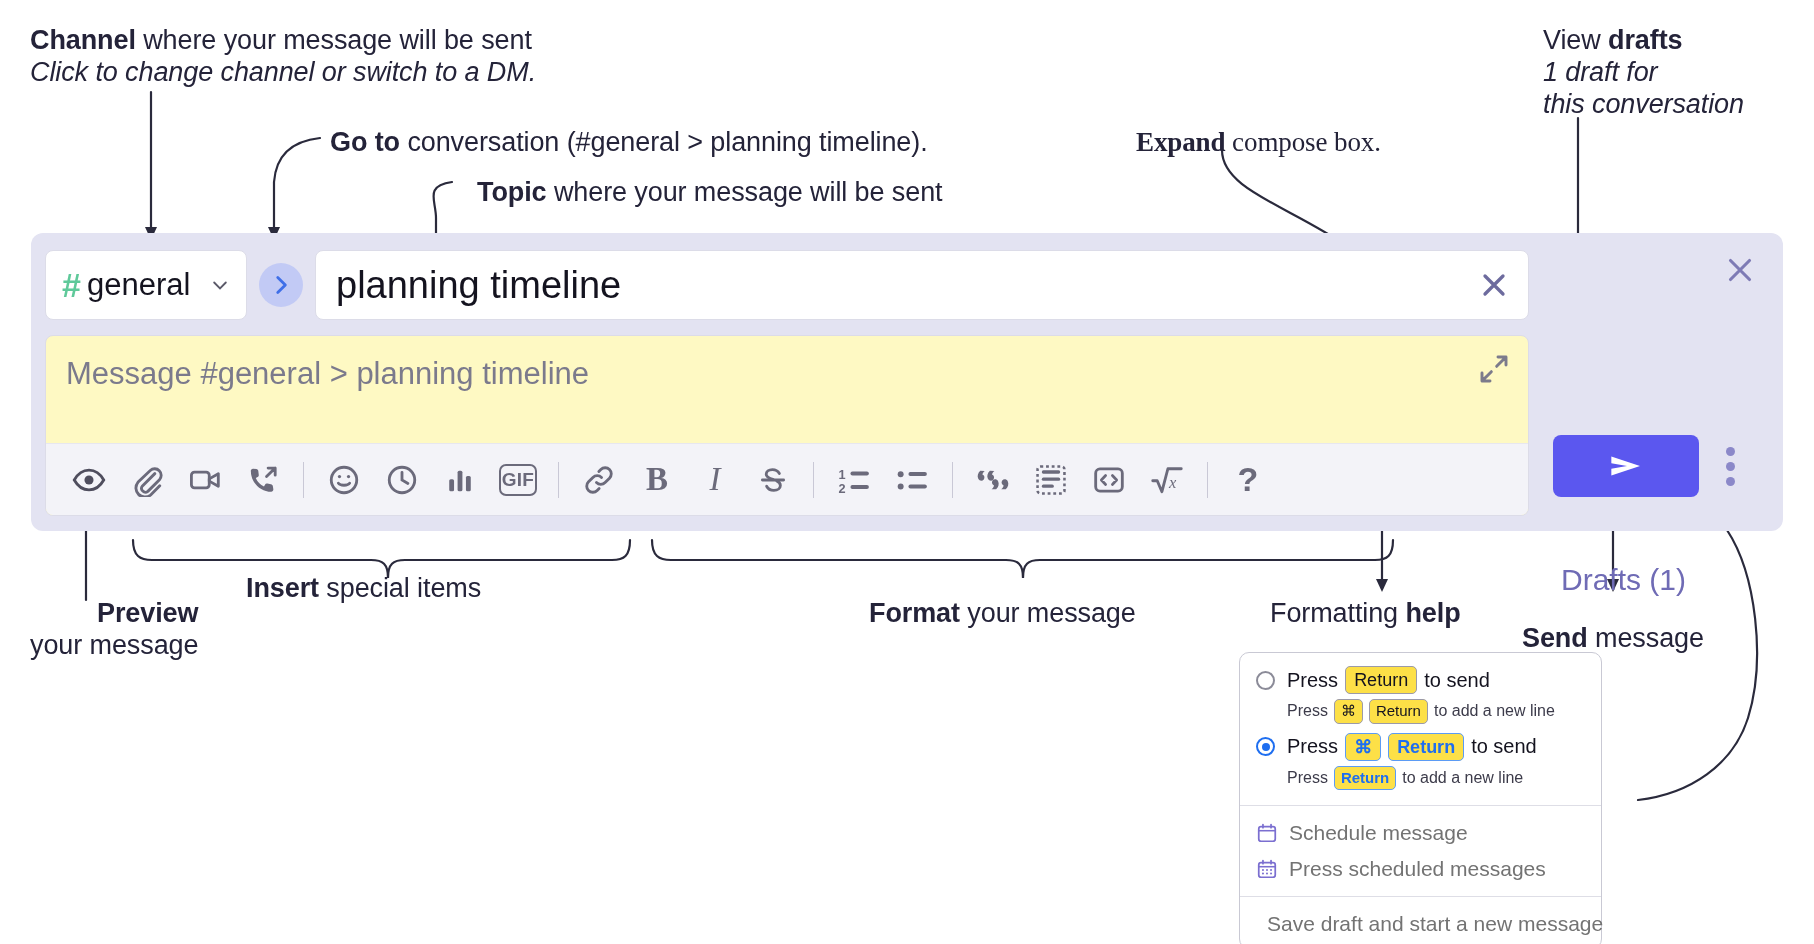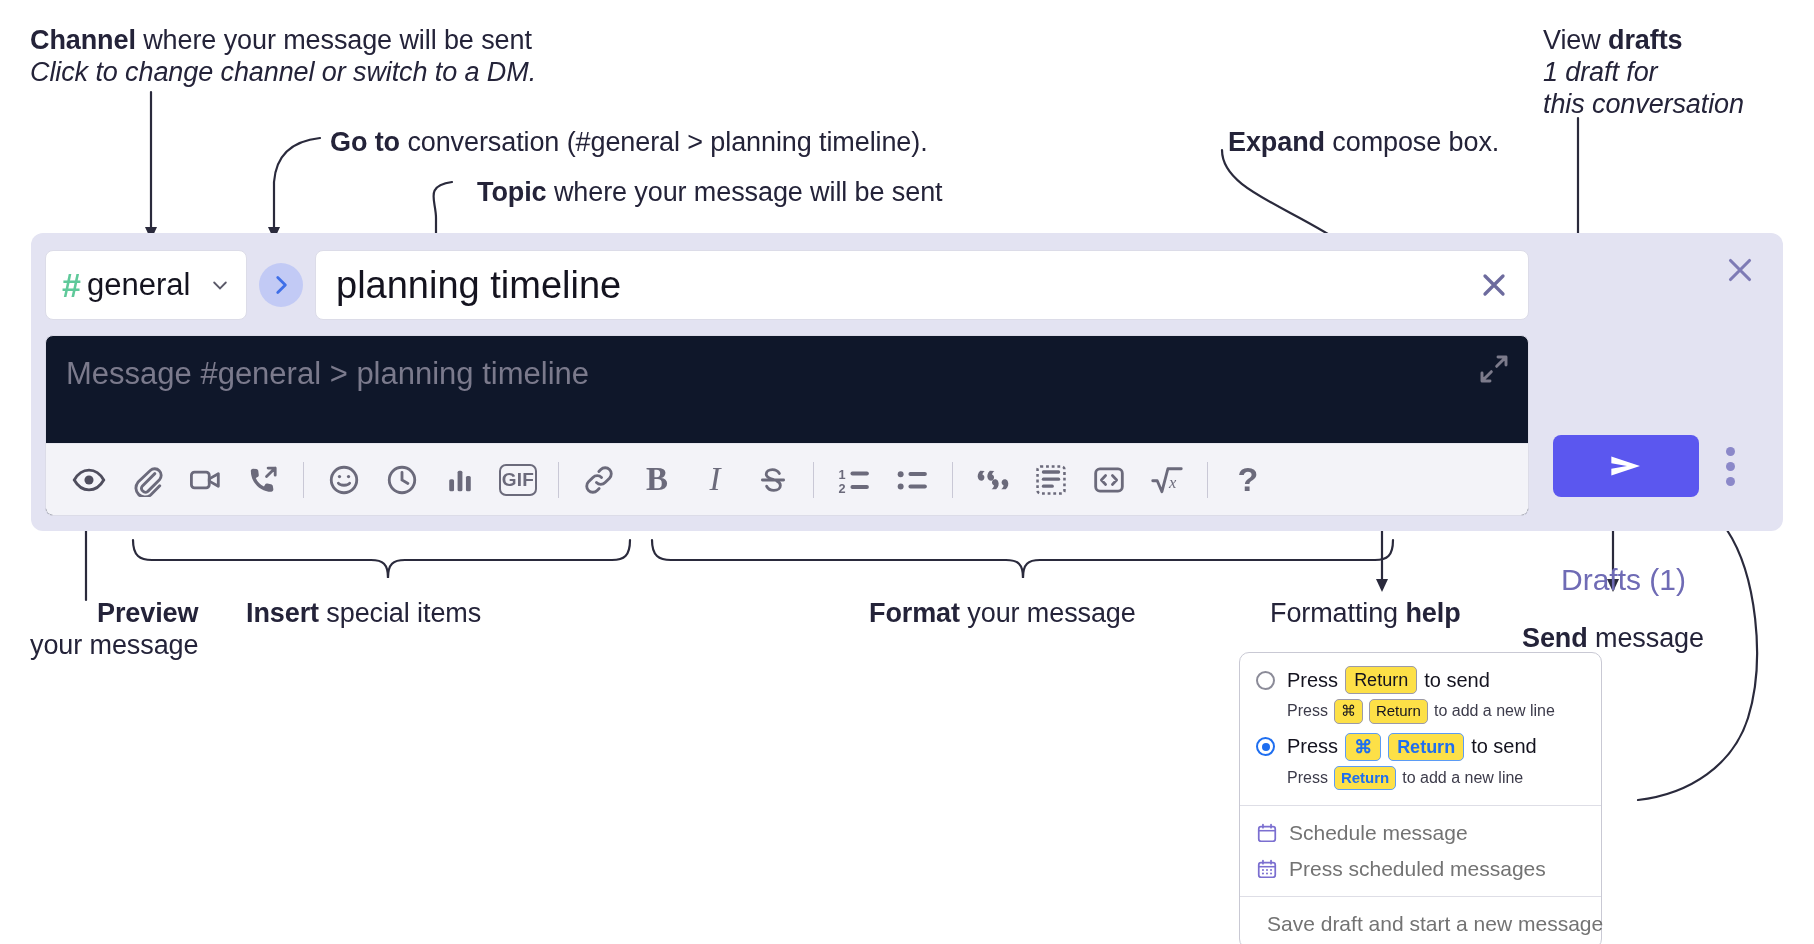--- a/index.html
+++ b/index.html
@@ -70,21 +70,21 @@
     display: flex; align-items: center;
     padding: 0 16px 0 20px;
   }
   #topic-value { font-size: 38px; color: #14131f; flex: 1; }
   #topic-clear { width: 36px; height: 36px; cursor: pointer; flex: none; }
 
   
   #message-card {
     position: absolute; left: 0; top: 87px;
     width: 100%; height: 181px;
-    background: #0f172a;
+    background: #fef9c3;
     border: 1px solid #dcdce8;
     border-radius: 8px;
     overflow: hidden;
   }
   #message-input {
     position: absolute; left: 20px; top: 20px;
     font-size: 31px; color: #7b7a8c;
   }
   #expand-btn { position: absolute; right: 18px; top: 17px; width: 32px; height: 32px; cursor: pointer; }
 
@@ -220,36 +220,36 @@
   </div>
 
   <div class="anno" style="left:330px; top:126px;">
     <b>Go to</b><span> conversation (#general &gt; planning timeline).</span>
   </div>
 
   <div class="anno" style="left:477px; top:176px;">
     <b>Topic</b><span> where your message will be sent</span>
   </div>
 
-  <div class="anno" style="left:1228px; top:126px;">
+  <div class="anno" style="left:1136px; top:126px;font-family:Liberation Serif, serif;">
     <b>Expand</b><span> compose box.</span>
   </div>
 
   <div class="anno" style="left:1543px; top:24px;">
     <div><span>View </span><b>drafts</b></div>
     <div><i>1 draft for</i></div>
     <div><i>this conversation</i></div>
   </div>
 
   <div class="anno" style="left:30px; top:597px;text-align:right;">
     <div><b>Preview</b></div>
     <div><span>your message</span></div>
   </div>
 
-  <div class="anno" style="left:246px; top:597px;">
+  <div class="anno" style="left:246px; top:572px;">
     <b>Insert</b><span> special items</span>
   </div>
 
   <div class="anno" style="left:869px; top:597px;">
     <b>Format</b><span> your message</span>
   </div>
 
   <div class="anno" style="left:1270px; top:597px;">
     <span>Formatting </span><b>help</b>
   </div>

